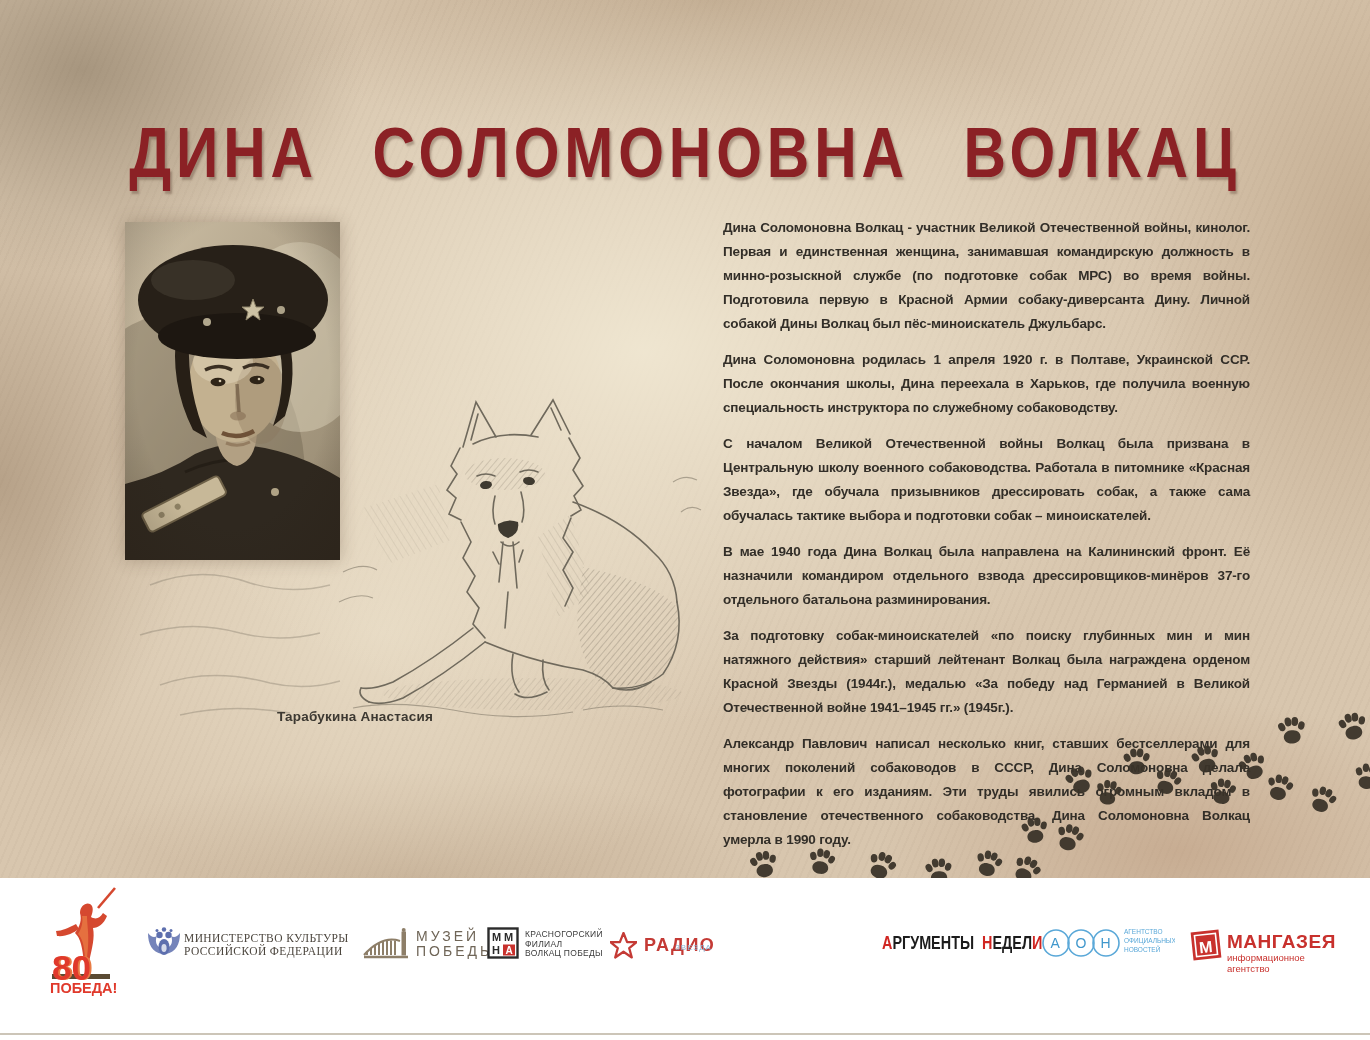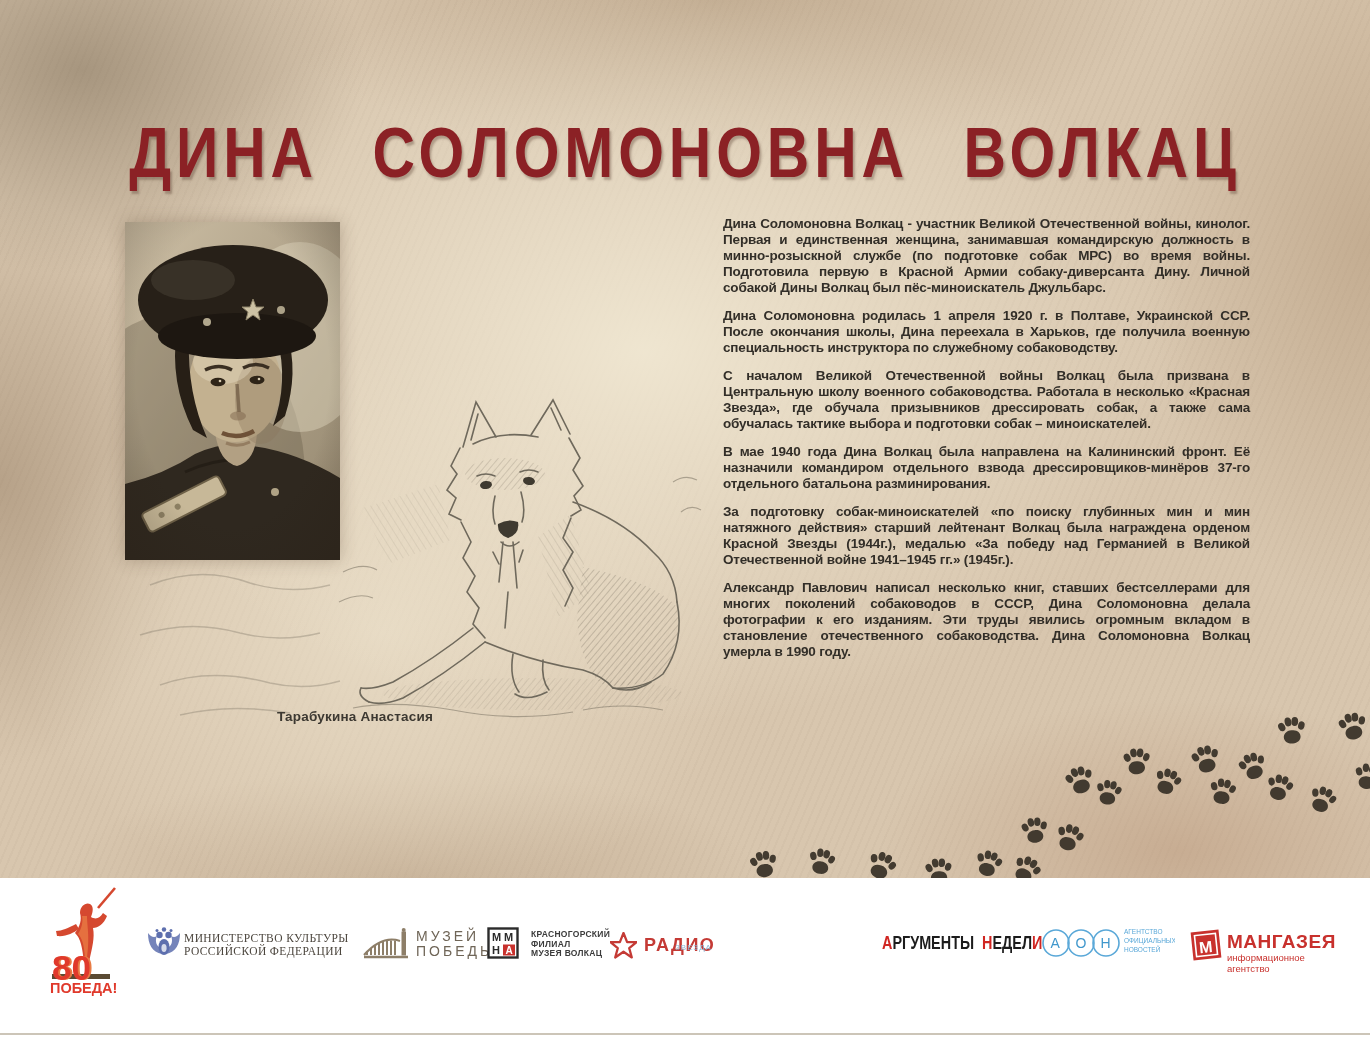--- a/index.html
+++ b/index.html
@@ -23,38 +23,38 @@
     transform:scale(.98,1.18);transform-origin:center top;
     text-shadow:2px 3px 2px rgba(70,45,30,.32);white-space:nowrap;}
   .photo{position:absolute;left:125px;top:222px;width:215px;height:338px;
     box-shadow:0 0 16px rgba(80,60,40,.30);}
   .photo svg{display:block;}
   .caption{position:absolute;left:277px;top:709px;font-size:13.5px;font-weight:bold;
     color:#3c3831;letter-spacing:.2px;text-align:right;}
   .dog{position:absolute;left:333px;top:390px;width:370px;height:338px;}
   .scribbles{position:absolute;left:130px;top:545px;width:215px;height:185px;opacity:.35;}
   .column{position:absolute;left:723px;top:216px;width:527px;color:#322e28;}
-  .column p{margin:0 0 12px 0;font-size:13.5px;font-weight:bold;line-height:16px;
+  .column p{margin:0 0 12px 0;font-size:13.5px;font-weight:bold;line-height:24px;
     text-align:justify;letter-spacing:-0.15px;}
   .paws{position:absolute;left:0;top:0;width:1370px;height:878px;pointer-events:none;}
   .paws g{fill:#3a3329;opacity:.94;}
   
   .footer{position:absolute;left:0;top:878px;width:1370px;height:162px;background:#ffffff;}
   .hr{position:absolute;left:0;top:155px;width:100%;height:2px;background:#ccc5b8;}
   .lg{position:absolute;}
   .l80 .num{position:absolute;left:4px;top:62px;font-size:35px;font-weight:bold;color:#e0392b;
     text-shadow:2px 0 #e87b44;z-index:3;}
   .l80 .bar{position:absolute;left:4px;top:88px;width:58px;height:5px;background:#5a4a33;z-index:2;}
   .l80 .word{position:absolute;left:2px;top:94px;font-size:14.5px;font-weight:bold;color:#e0392b;z-index:3;}
   .l80 svg{position:absolute;left:6px;top:0;z-index:1;}
   .lmin .txt{position:absolute;left:38px;top:12px;font-family:"Liberation Serif",serif;
     font-size:11.5px;line-height:13px;letter-spacing:.4px;color:#4c463e;white-space:nowrap;}
   .lmuz .txt{position:absolute;left:54px;top:7px;font-size:14px;line-height:15px;
     letter-spacing:3px;color:#6f6557;white-space:nowrap;}
-  .lmmna .txt{position:absolute;left:44px;top:4px;font-size:8.5px;font-weight:bold;
+  .lmmna .txt{position:absolute;left:38px;top:4px;font-size:8.5px;font-weight:normal;
     line-height:9.5px;letter-spacing:.3px;color:#3b3b3b;white-space:nowrap;}
   .lradio .name{position:absolute;left:34px;top:6px;font-size:18px;font-weight:bold;
     color:#c43a35;letter-spacing:1.5px;}
   .lradio .sub{position:absolute;left:65px;top:14px;font-size:8px;color:#8ab8d8;letter-spacing:1px;text-align:center;}
   .lafisha .name{position:absolute;left:57px;top:8px;font-family:"Liberation Serif",serif;
     font-size:24px;font-weight:bold;color:#1a1a1a;}
   .lafisha .sub{position:absolute;left:58px;top:36px;font-size:10px;font-weight:bold;
     color:#cc2a26;letter-spacing:1.2px;}
   .larg{font-size:18px;font-weight:bold;transform:scaleX(.8);transform-origin:left top;
     white-space:nowrap;color:#1c1c1c;}
@@ -201,21 +201,21 @@
         <path d="M348,122 Q358,114 368,120"></path>
           <path d="M340,92 Q352,84 364,90"></path>
       </g>
     </svg>
 
     <div class="caption">Тарабукина Анастасия</div>
 
     <div class="column">
       <p>Дина Соломоновна Волкац - участник Великой Отечественной войны, кинолог. Первая и единственная женщина, занимавшая командирскую должность в минно-розыскной службе (по подготовке собак МРС) во время войны. Подготовила первую в Красной Армии собаку-диверсанта Дину. Личной собакой Дины Волкац был пёс-миноискатель Джульбарс.</p>
       <p>Дина Соломоновна родилась 1 апреля 1920 г. в Полтаве, Украинской ССР. После окончания школы, Дина переехала в Харьков, где получила военную специальность инструктора по служебному собаководству.</p>
-      <p>С началом Великой Отечественной войны Волкац была призвана в Центральную школу военного собаководства. Работала в несколько «Красная Звезда», где обучала призывников дрессировать собак, а также сама обучалась тактике выбора и подготовки собак – миноискателей.</p>
+      <p>С началом Великой Отечественной войны Волкац была призвана в Центральную школу военного собаководства. Работала в питомнике «Красная Звезда», где обучала призывников дрессировать собак, а также сама обучалась тактике выбора и подготовки собак – миноискателей.</p>
       <p>В мае 1940 года Дина Волкац была направлена на Калининский фронт. Её назначили командиром отдельного взвода дрессировщиков-минёров 37-го отдельного батальона разминирования.</p>
       <p>За подготовку собак-миноискателей «по поиску глубинных мин и мин натяжного действия» старший лейтенант Волкац была награждена орденом Красной Звезды (1944г.), медалью «За победу над Германией в Великой Отечественной войне 1941–1945 гг.» (1945г.).</p>
       <p>Александр Павлович написал несколько книг, ставших бестселлерами для многих поколений собаководов в СССР, Дина Соломоновна делала фотографии к его изданиям. Эти труды явились огромным вкладом в становление отечественного собаководства. Дина Соломоновна Волкац умерла в 1990 году.</p>
     </div>
 
     <svg class="paws" id="paws-svg">
       <symbol id="paw" viewBox="0 0 40 40">
         <ellipse cx="9" cy="15" rx="4.2" ry="5.4" transform="rotate(-22 9 15)"></ellipse>
         <ellipse cx="17.5" cy="9.5" rx="4.2" ry="5.6" transform="rotate(-6 17.5 9.5)"></ellipse>
         <ellipse cx="26" cy="10" rx="4.2" ry="5.6" transform="rotate(8 26 10)"></ellipse>
@@ -347,21 +347,21 @@
         <rect x="1.5" y="1.5" width="29" height="29" fill="#fff" stroke="#2b2b2b" stroke-width="2.4"></rect>
         <text x="5" y="14" font-size="11" font-weight="bold" font-family="Liberation Sans,sans-serif" fill="#2b2b2b">М</text>
         <text x="17" y="14" font-size="11" font-weight="bold" font-family="Liberation Sans,sans-serif" fill="#2b2b2b">М</text>
         <text x="5" y="27" font-size="11" font-weight="bold" font-family="Liberation Sans,sans-serif" fill="#2b2b2b">Н</text>
         <rect x="16" y="17.5" width="12" height="11" fill="#c8312d"></rect>
         <text x="18.5" y="26.7" font-size="10" font-weight="bold" font-family="Liberation Sans,sans-serif" fill="#fff">А</text>
       </svg>
       <div class="txt">
         <div>КРАСНОГОРСКИЙ</div>
         <div>ФИЛИАЛ</div>
-        <div>МУЗЕЯ ВОЛКАЦ</div>
+        <div>ВОЛКАЦ ПОБЕДЫ</div>
       </div>
     </div>
 
     <div class="lg lradio" style="left:610px;top:51px;width:110px;height:36px;">
       <svg width="27" height="27" viewBox="0 0 26 26" style="position:absolute;left:0;top:3px;">
         <polygon points="13,1 16.5,9.7 25.5,9.7 18.5,15.5 21,24.5 13,19 5,24.5 7.5,15.5 0.5,9.7 9.5,9.7" fill="none" stroke="#c43a35" stroke-width="2.2" stroke-linejoin="round"></polygon>
       </svg>
       <div class="name">РАДИО</div>
       <div class="sub">ЗВЕЗДА</div>
     </div>

